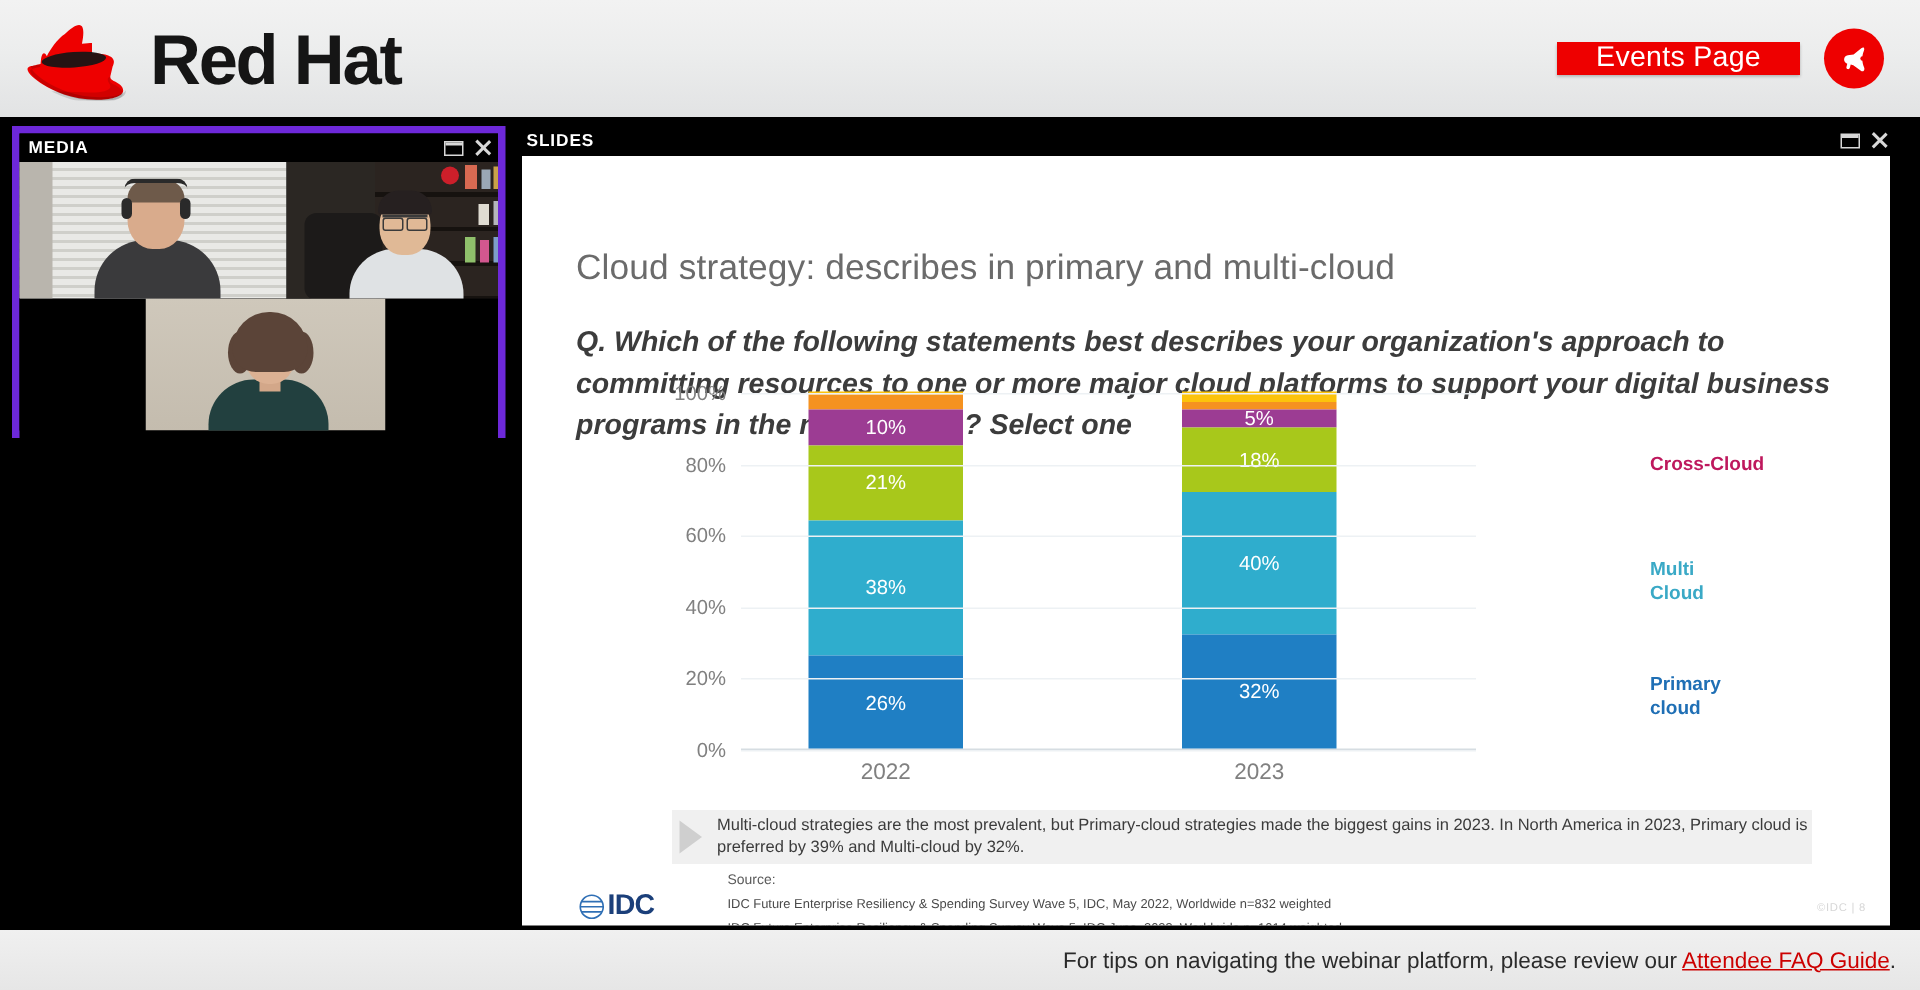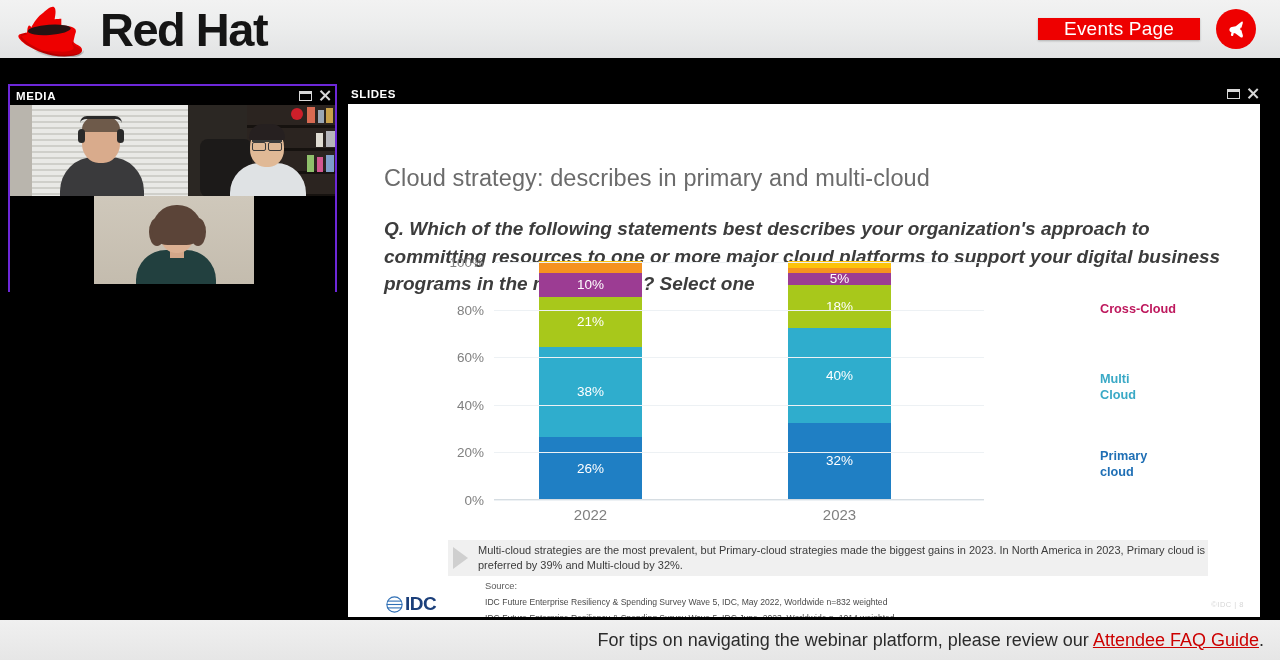--- a/index.html
+++ b/index.html
@@ -5,21 +5,21 @@
   * { box-sizing: border-box; margin: 0; padding: 0; }
   html, body { width: 1280px; height: 660px; overflow: hidden; }
   body {
     font-family: "Liberation Sans", sans-serif;
     background: #000;
     position: relative;
   }
 
   
   .header {
-    position: absolute; left: 0; top: 0; width: 1280px; height: 58px;
+    position: absolute; left: 0; top: 0; width: 1280px; height: 78px;
     background: linear-gradient(180deg,#f2f2f2 0%,#eceded 45%,#e2e3e4 100%);
     display: flex; align-items: center; gap: 20px;
   }
   .logo-wrap { display: flex; align-items: center; padding-left: 8px; }
   .rh-hat { width: 86px; height: 56px; display: block; }
   .rh-word { font-size: 47px; font-weight: bold; letter-spacing: -1.5px; color: #151515; margin-left: 6px; font-family: "Liberation Sans", sans-serif; }
   .header-right { margin-left: auto; display: flex; align-items: center; padding-right: 24px; gap: 16px; }
   .events-btn {
     background: #ee0000; color: #fff; border: none;
     font-size: 19px; padding: 0 26px; cursor: pointer;
@@ -28,21 +28,21 @@
   }
   .announce-btn {
     width: 40px; height: 40px; border-radius: 50%; background: #ee0000;
     display: flex; align-items: center; justify-content: center; cursor: pointer;
     border: none;
   }
 
   
   .media-panel {
     position: absolute; left: 8px; top: 84px; width: 329px; height: 208px;
-    background: #000; border: 2px solid #6d28d9;
+    background: #000; border: 5px solid #6d28d9;
   }
   .panel-bar {
     height: 19px; background: #000; color: #fff;
     display: flex; align-items: center; padding: 0 4px 0 6px;
     font-size: 11.5px; font-weight: bold; letter-spacing: .6px;
   }
   .panel-bar .ctrls { margin-left: auto; display: flex; align-items: center; gap: 6px; }
   .ctrl-restore { width: 13px; height: 10px; border: 1.5px solid #d8d8d8; position: relative; cursor: pointer; }
   .ctrl-restore::before { content:""; position: absolute; left: 0; top: 0; right: 0; height: 2px; background: #d8d8d8; }
   .ctrl-close { width: 13px; height: 13px; position: relative; cursor: pointer; }
@@ -157,21 +157,21 @@
   .idc-glyph { width: 17px; height: 17px; position: relative; margin-right: 2px; }
   .idc-word { font-size: 19px; font-weight: bold; color: #1b3f7a; letter-spacing: -.5px; }
   .idc-copy { position: absolute; right: 16px; bottom: 8px; font-size: 7.5px; color: #d6d6d6; letter-spacing: .5px; }
 
   
   .footer {
     position: absolute; left: 0; bottom: 0; width: 1280px; height: 40px;
     background: linear-gradient(180deg,#f0f0f0 0%,#e6e6e6 100%);
     display: flex; align-items: center; justify-content: flex-end; padding-right: 16px;
   }
-  .footer-text { font-size: 18px; color: #2b2b2b; }
+  .footer-text { font-size: 15px; color: #2b2b2b; }
   .footer-link { color: #cc0000; text-decoration: underline; cursor: pointer; }
 </style>
 </head>
 <body>
 
 <div class="header">
   <div class="logo-wrap">
     <svg class="rh-hat" viewBox="0 0 100 64">
       <path fill="#ee0000" d="M62 28c8 0 17 1.5 17 6.5 0 1.2-.5 2.6-1 3.7l-1.4 6c-.3 1.2-.4 1.8-.4 2.4 0 3.3 10 4.2 10 10.2 0 5.1-10.7 7.2-20.6 7.2C45.8 64 32 57 24 52.2 18.4 48.8 12 43.5 12 40.4c0-1.3 1.1-2 2.9-2.5 2.1-.6 7.2-1.7 7.2-1.7l.4-3.4c.3-2.6 1.2-4.8 2.2-4.8.9 0 1.7.9 2.3 2.2 2.5-4.9 8-13.4 14-17.2C45 9.3 49 6 52 6c2.6 0 3.3 2.8 3.3 6 0 2.6-.6 6.2-1.1 8.6 3.2-.3 6-.5 7.8-.6z"></path>
       <path fill="#000" d="M76.3 46.6c-.3 1.2-.4 1.8-.4 2.4 0 3.3 10 4.2 10 10.2 0 5.1-10.7 7.2-20.6 7.2-14.1 0-26.4-4.7-34.7-9.1l30 1c6.6.2 15.7-.9 15.7-4.6 0-1.9-2.1-3.4-2.1-5.3 0-1.4 1-2.4 2.1-1.8z" opacity=".12"></path>

